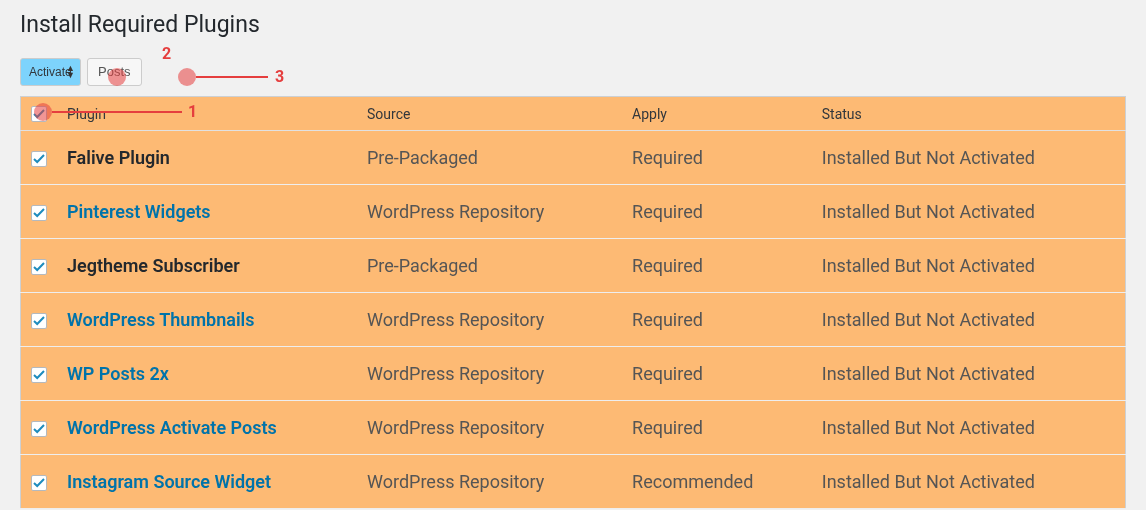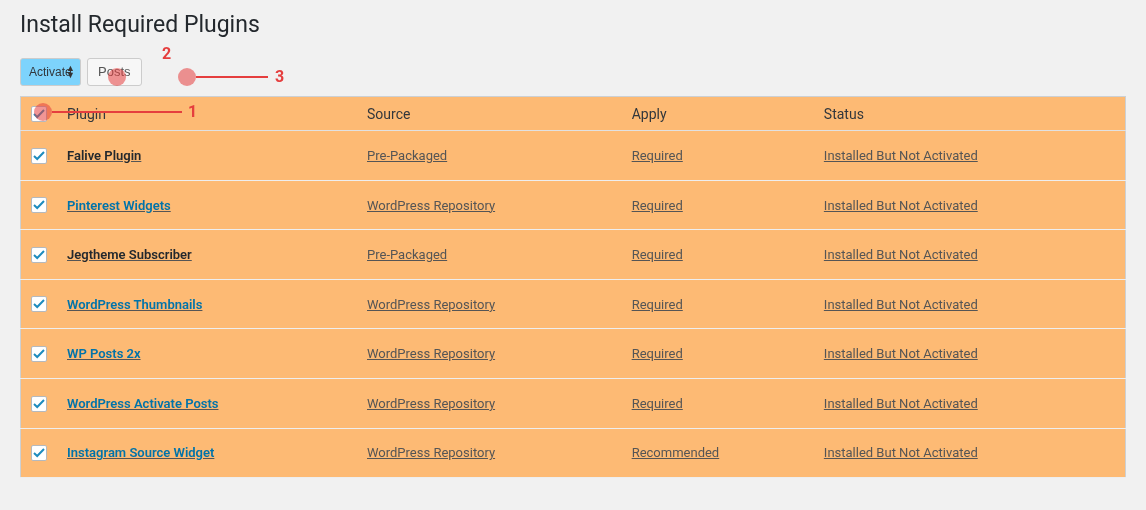--- a/index.html
+++ b/index.html
@@ -73,22 +73,21 @@
       color: #32373c;
       padding: 8px 10px;
       border-bottom: 1px solid #e1e1e1;
       font-size: 14px;
     }
     tbody td {
       padding: 16px 10px;
       border-bottom: 1px solid #eee;
       color: #555;
       vertical-align: middle;
-      font-size: 13px;
-      text-decoration: underline;
+      font-size: 18px;
     }
     .col-check { width: 34px; text-align: left; padding-left: 10px;}
     .col-plugin { width: 300px;}
     .check-input {
       width: 16px;
       height: 16px;
       border: 1px solid #b4b9be;
       border-radius: 2px;
       display: inline-flex;
       align-items: center;

